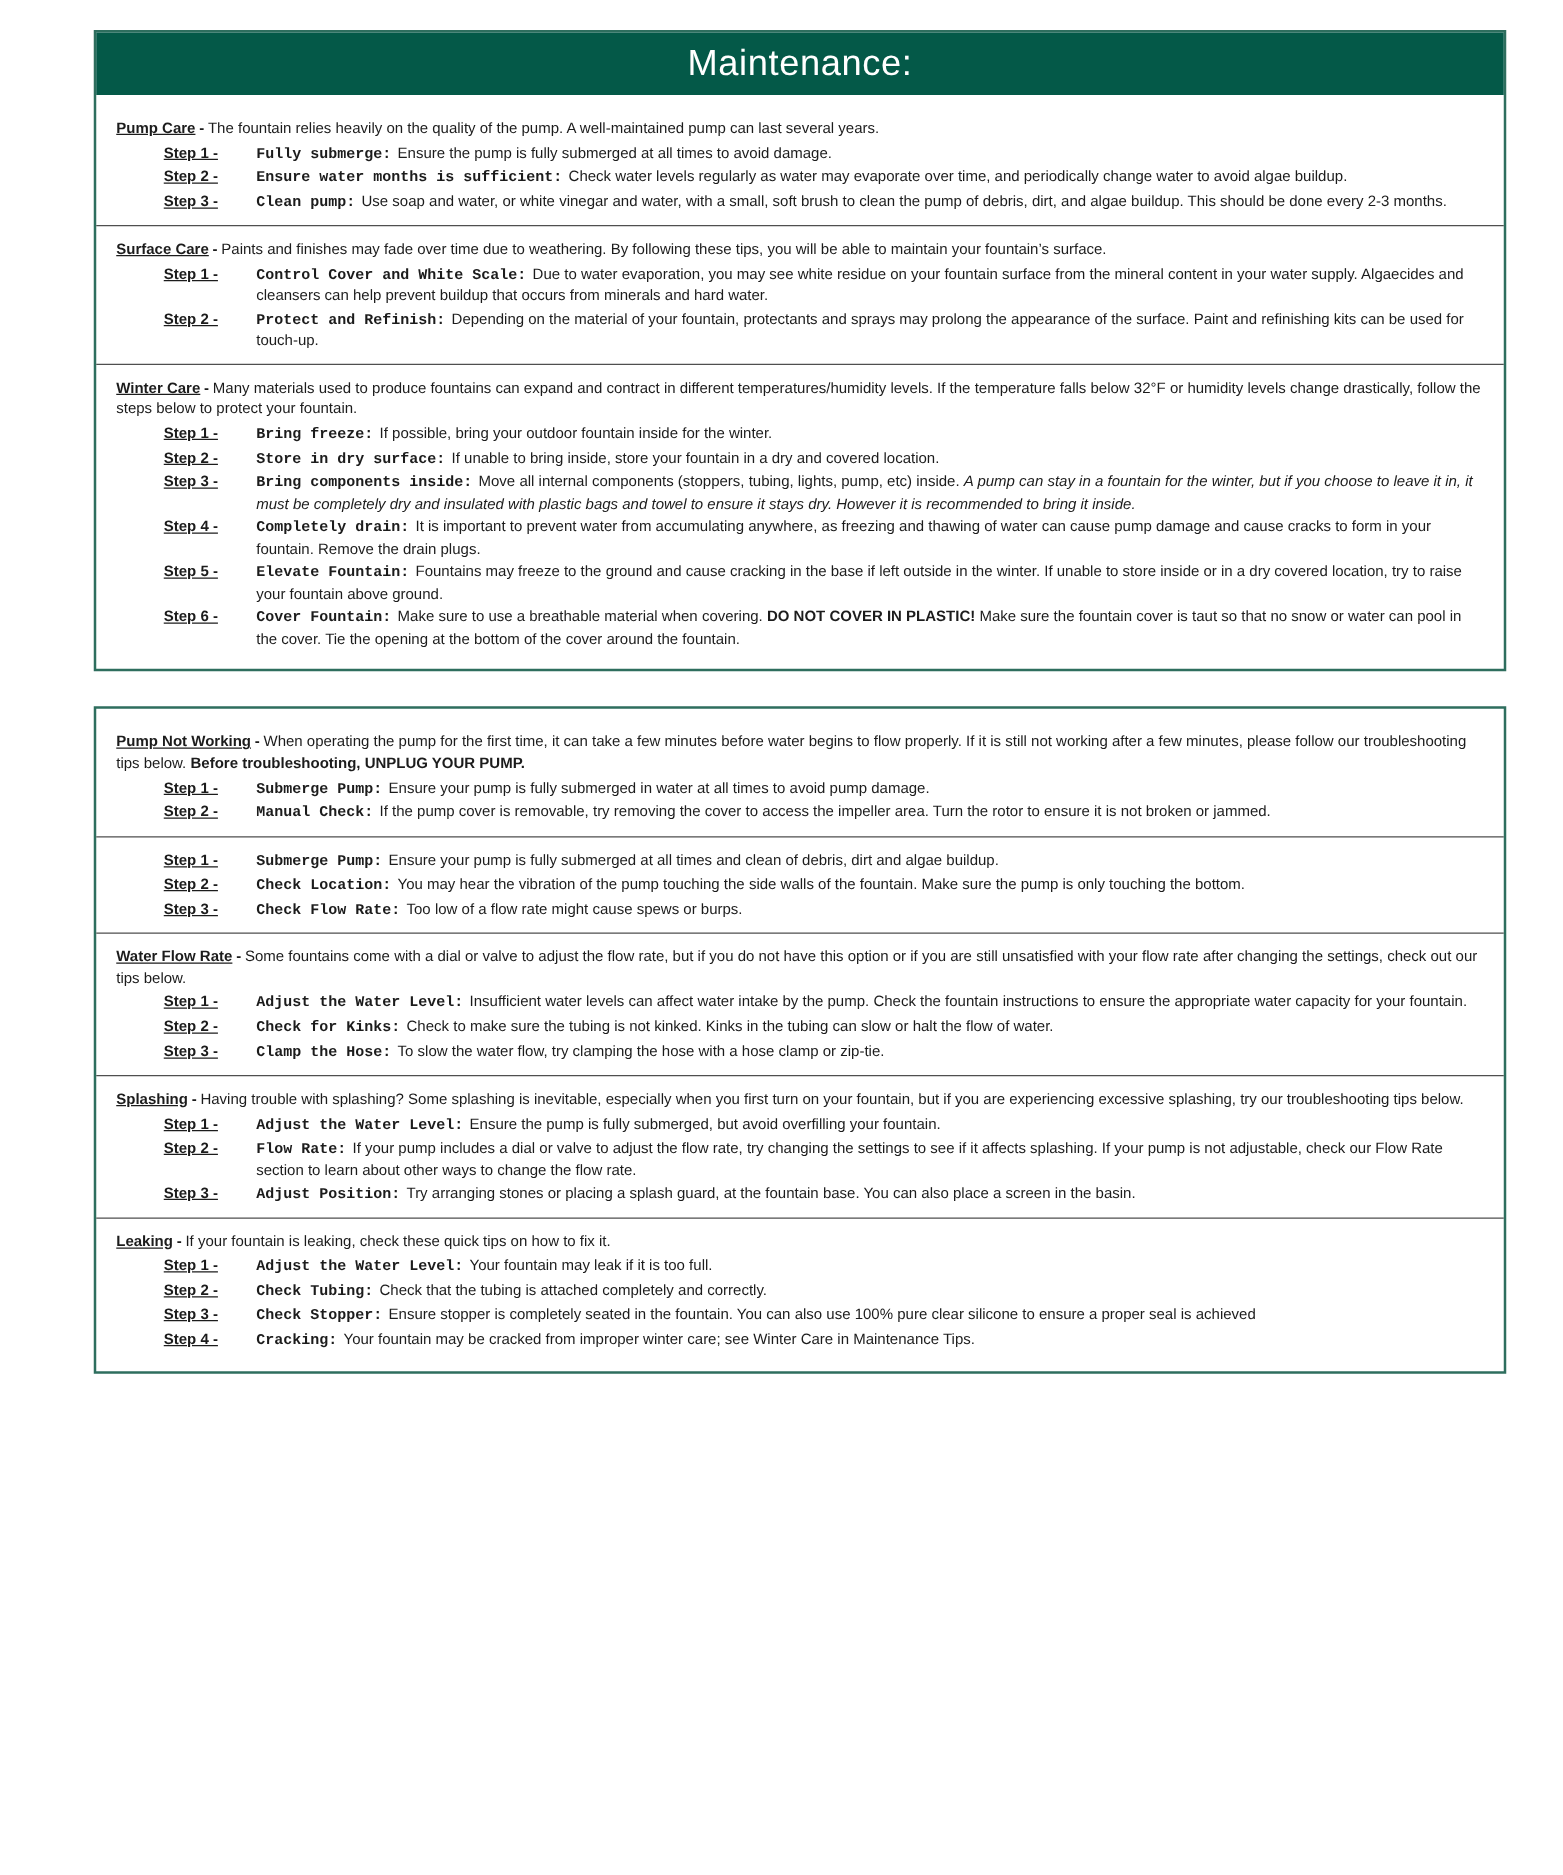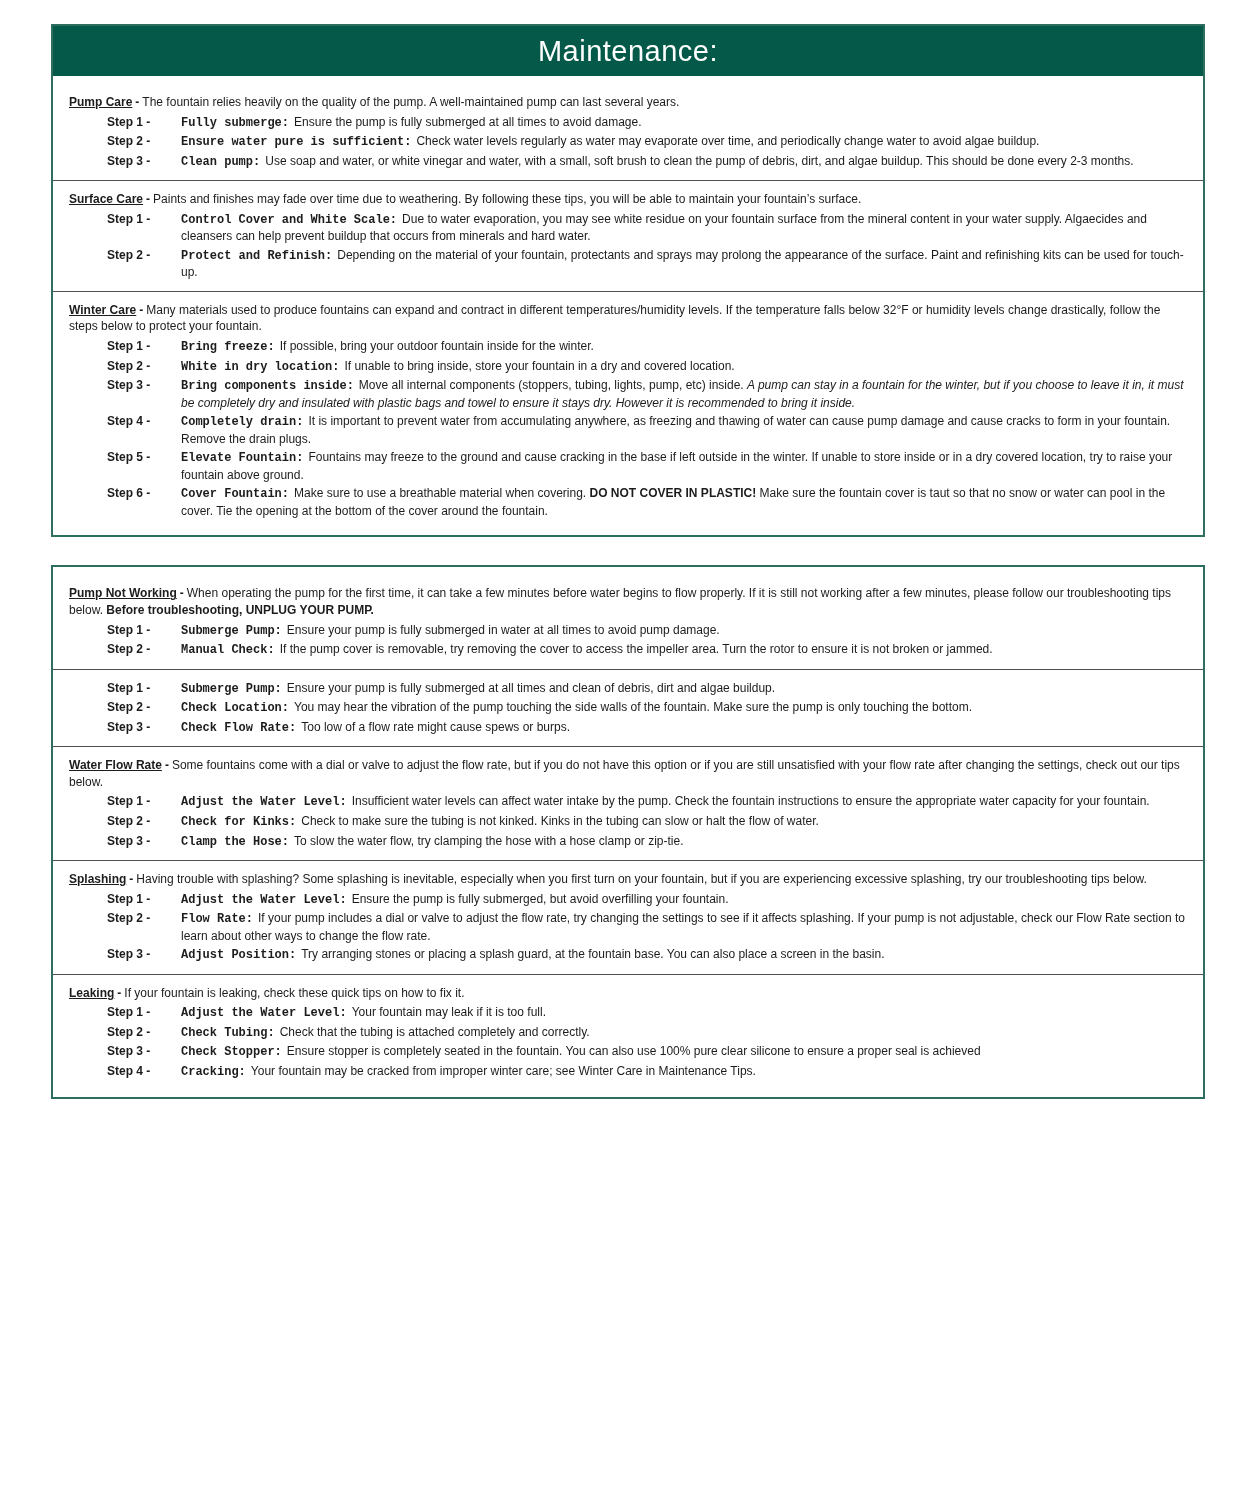--- a/index.html
+++ b/index.html
@@ -9,21 +9,21 @@
     --ink:#1c1c1c;
   }
   *{box-sizing:border-box;}
   html,body{margin:0;padding:0;}
   body{
     width:1250px;height:1500px;
     background:#ffffff;
     font-family:"Liberation Sans","DejaVu Sans",sans-serif;
     color:var(--ink);
   }
-  .page{padding:24px 45px 0 51px;}
+  .page{padding:24px 45px 0 75px;}
   .box{
     border:2px solid var(--border);
     background:#ffffff;
   }
   .box + .box{margin-top:28px;}
   .bar{
     height:50px;
     background:var(--green);
     display:flex;align-items:center;justify-content:center;
   }
@@ -35,21 +35,21 @@
   .content{
     padding:18px 14px 14px 16px;
     font-size:12px;
     line-height:1.38;
   }
   .lead{margin:0 0 3px 0;}
   .heading{font-weight:700;text-decoration:underline;}
   .dash{font-weight:700;margin:0 3px;}
   .steps{margin-left:38px;}
   .step{display:flex;margin:2px 0;}
-  .step-label{flex:0 0 74px;font-weight:700;}
+  .step-label{flex:0 0 74px;font-weight:700;text-decoration:underline;}
   .step-body{flex:1;}
   .step-title{font-weight:700;margin-right:5px;font-family:Liberation Mono, monospace;}
   .sb{font-weight:700;}
   .si{font-style:italic;}
   .sep{
     border:0;
     border-top:1.5px solid var(--sep);
     margin:10px -14px 10px -16px;
   }
 </style>
@@ -69,21 +69,21 @@
     <div class="steps">
             <div class="step">
     <span class="step-label">Step 1 -</span>
     <span class="step-body">
       <span class="step-title">Fully submerge:</span><span class="step-text"><span class="sn">Ensure the pump is fully submerged at all times to avoid damage.</span></span>
     </span>
   </div>
             <div class="step">
     <span class="step-label">Step 2 -</span>
     <span class="step-body">
-      <span class="step-title">Ensure water pure is sufficient:</span><span class="step-text"><span class="sn">Check water levels regularly as water may evaporate over time, and periodically change water to avoid algae buildup.</span></span>
+      <span class="step-title">Ensure water months is sufficient:</span><span class="step-text"><span class="sn">Check water levels regularly as water may evaporate over time, and periodically change water to avoid algae buildup.</span></span>
     </span>
   </div>
             <div class="step">
     <span class="step-label">Step 3 -</span>
     <span class="step-body">
       <span class="step-title">Clean pump:</span><span class="step-text"><span class="sn">Use soap and water, or white vinegar and water, with a small, soft brush to clean the pump of debris, dirt, and algae buildup. This should be done every 2-3 months.</span></span>
     </span>
   </div>
           </div>
   </div>
@@ -115,21 +115,21 @@
     <div class="steps">
             <div class="step">
     <span class="step-label">Step 1 -</span>
     <span class="step-body">
       <span class="step-title">Bring freeze:</span><span class="step-text"><span class="sn">If possible, bring your outdoor fountain inside for the winter.</span></span>
     </span>
   </div>
             <div class="step">
     <span class="step-label">Step 2 -</span>
     <span class="step-body">
-      <span class="step-title">White in dry location:</span><span class="step-text"><span class="sn">If unable to bring inside, store your fountain in a dry and covered location.</span></span>
+      <span class="step-title">Store in dry surface:</span><span class="step-text"><span class="sn">If unable to bring inside, store your fountain in a dry and covered location.</span></span>
     </span>
   </div>
             <div class="step">
     <span class="step-label">Step 3 -</span>
     <span class="step-body">
       <span class="step-title">Bring components inside:</span><span class="step-text"><span class="sn">Move all internal components (stoppers, tubing, lights, pump, etc) inside. </span><span class="si">A pump can stay in a fountain for the winter, but if you choose to leave it in, it must be completely dry and insulated with plastic bags and towel to ensure it stays dry. However it is recommended to bring it inside.</span></span>
     </span>
   </div>
             <div class="step">
     <span class="step-label">Step 4 -</span>

